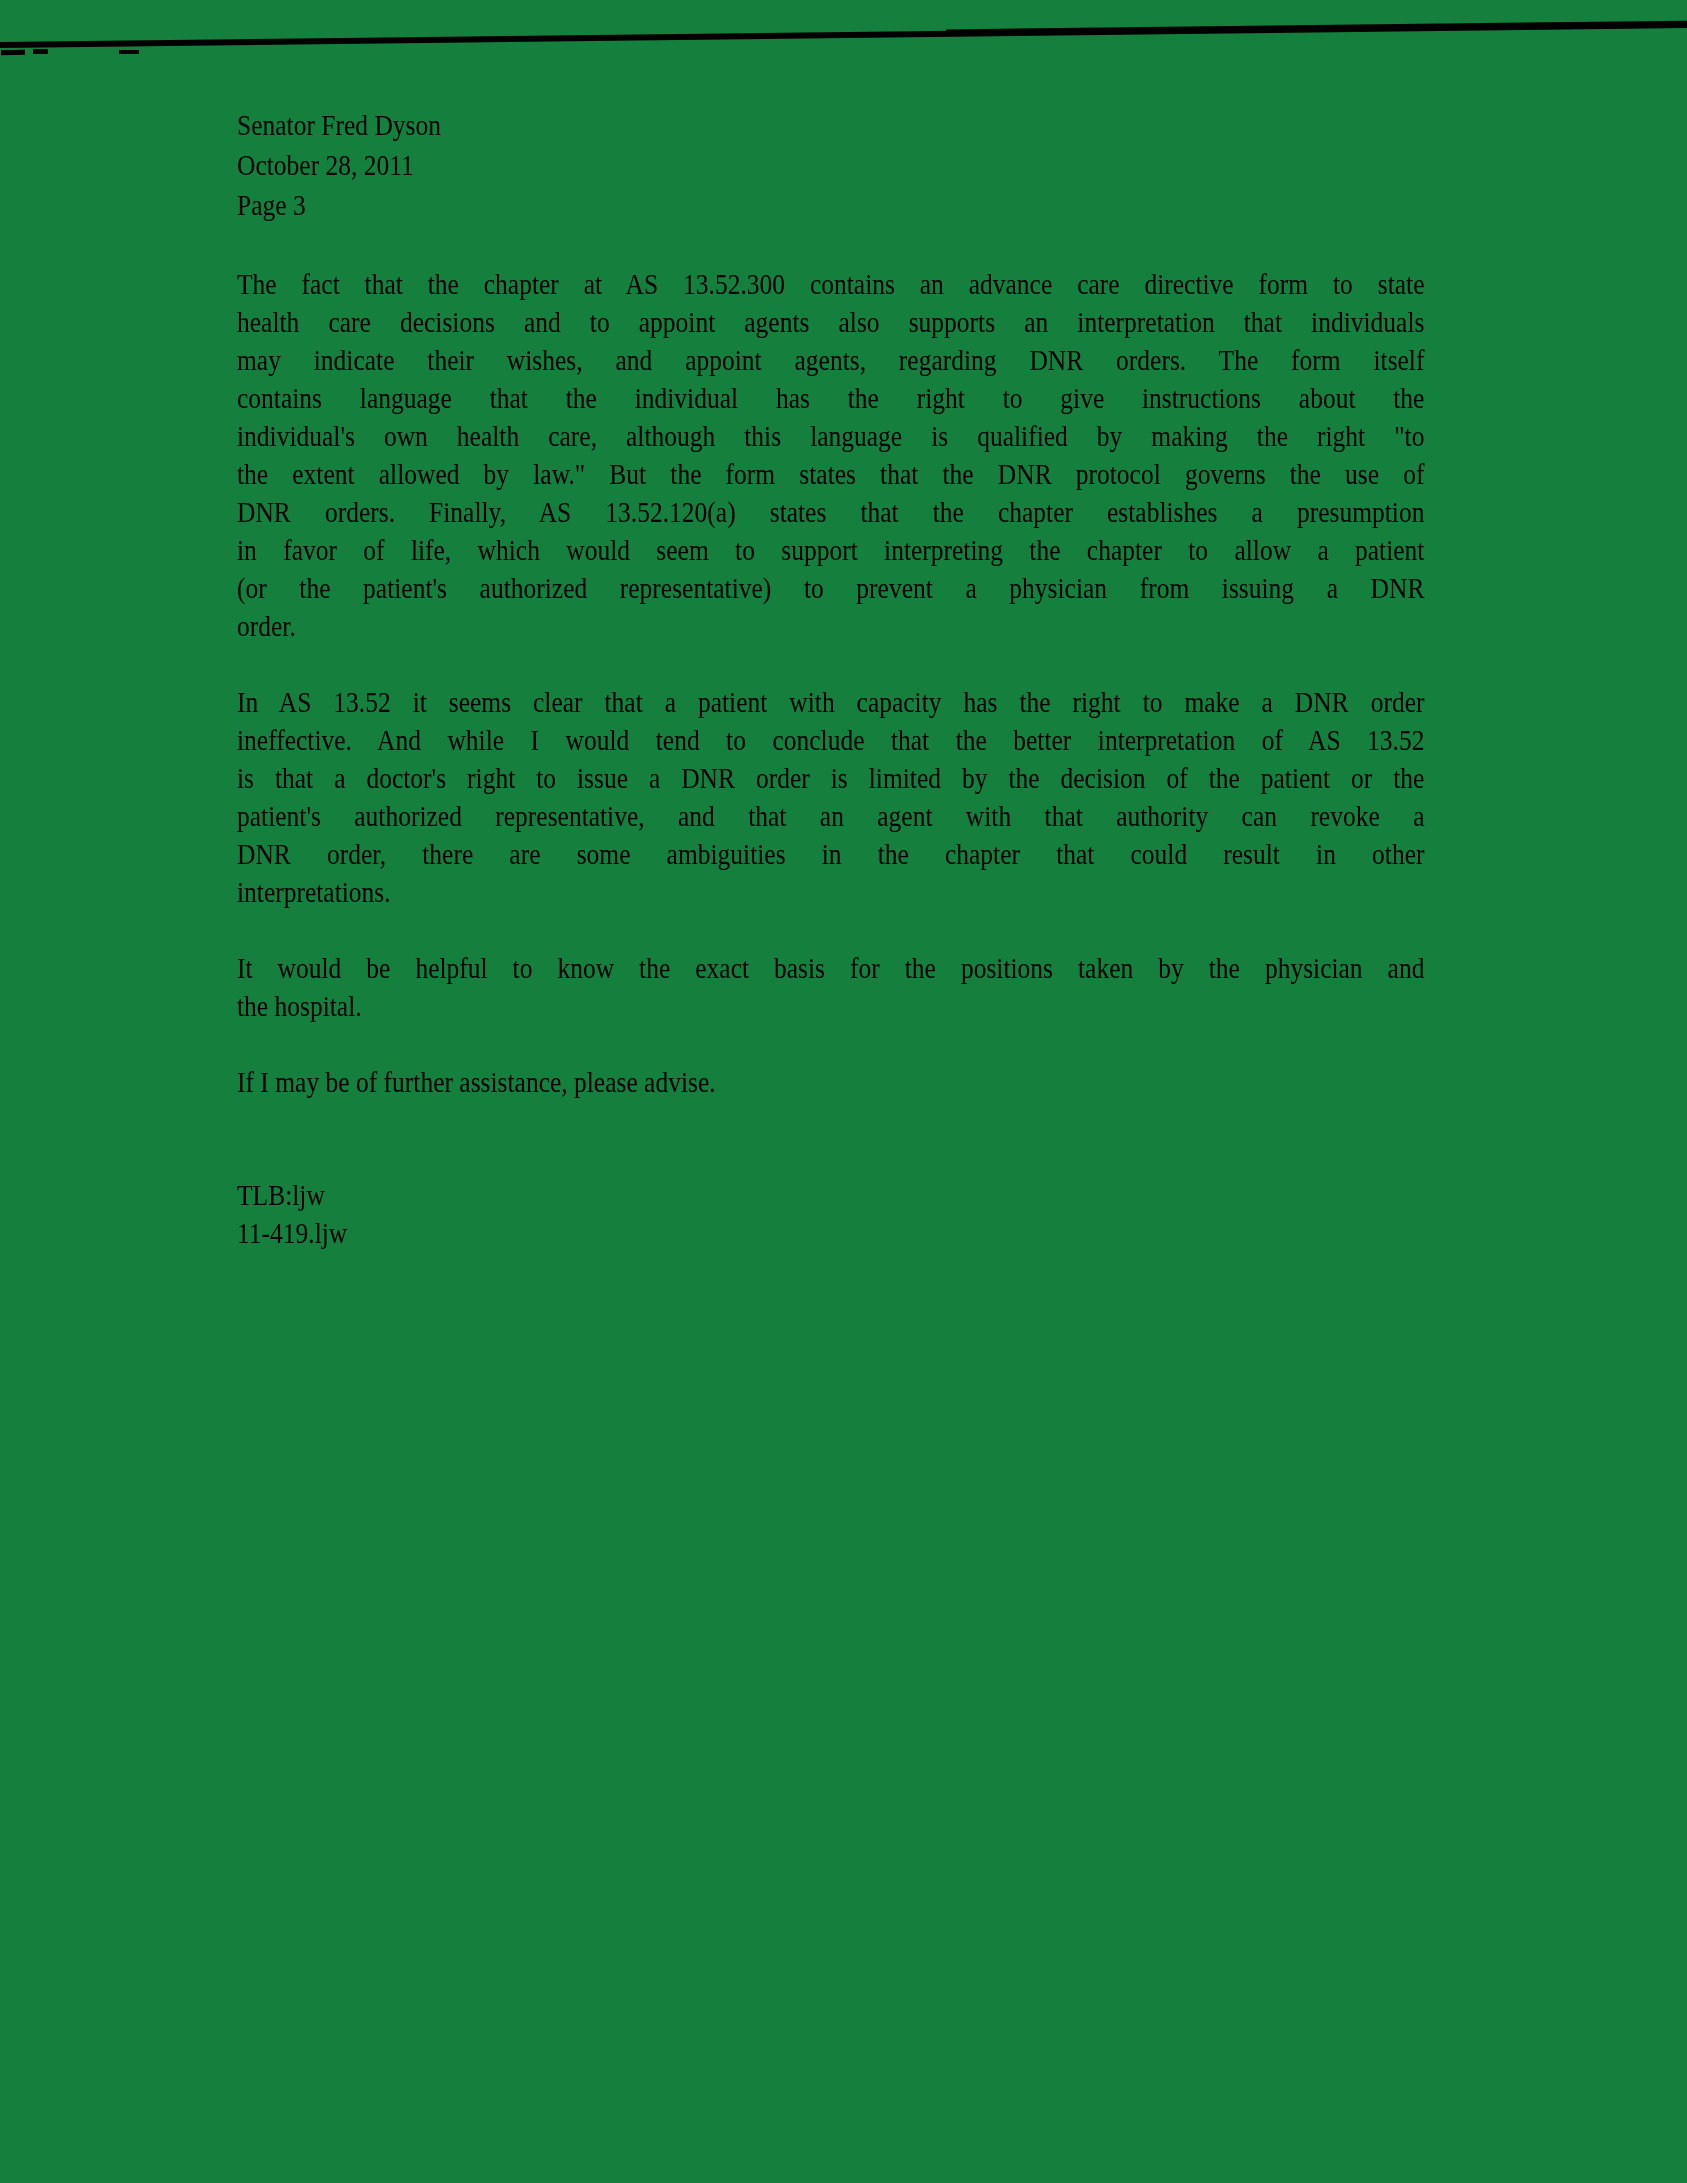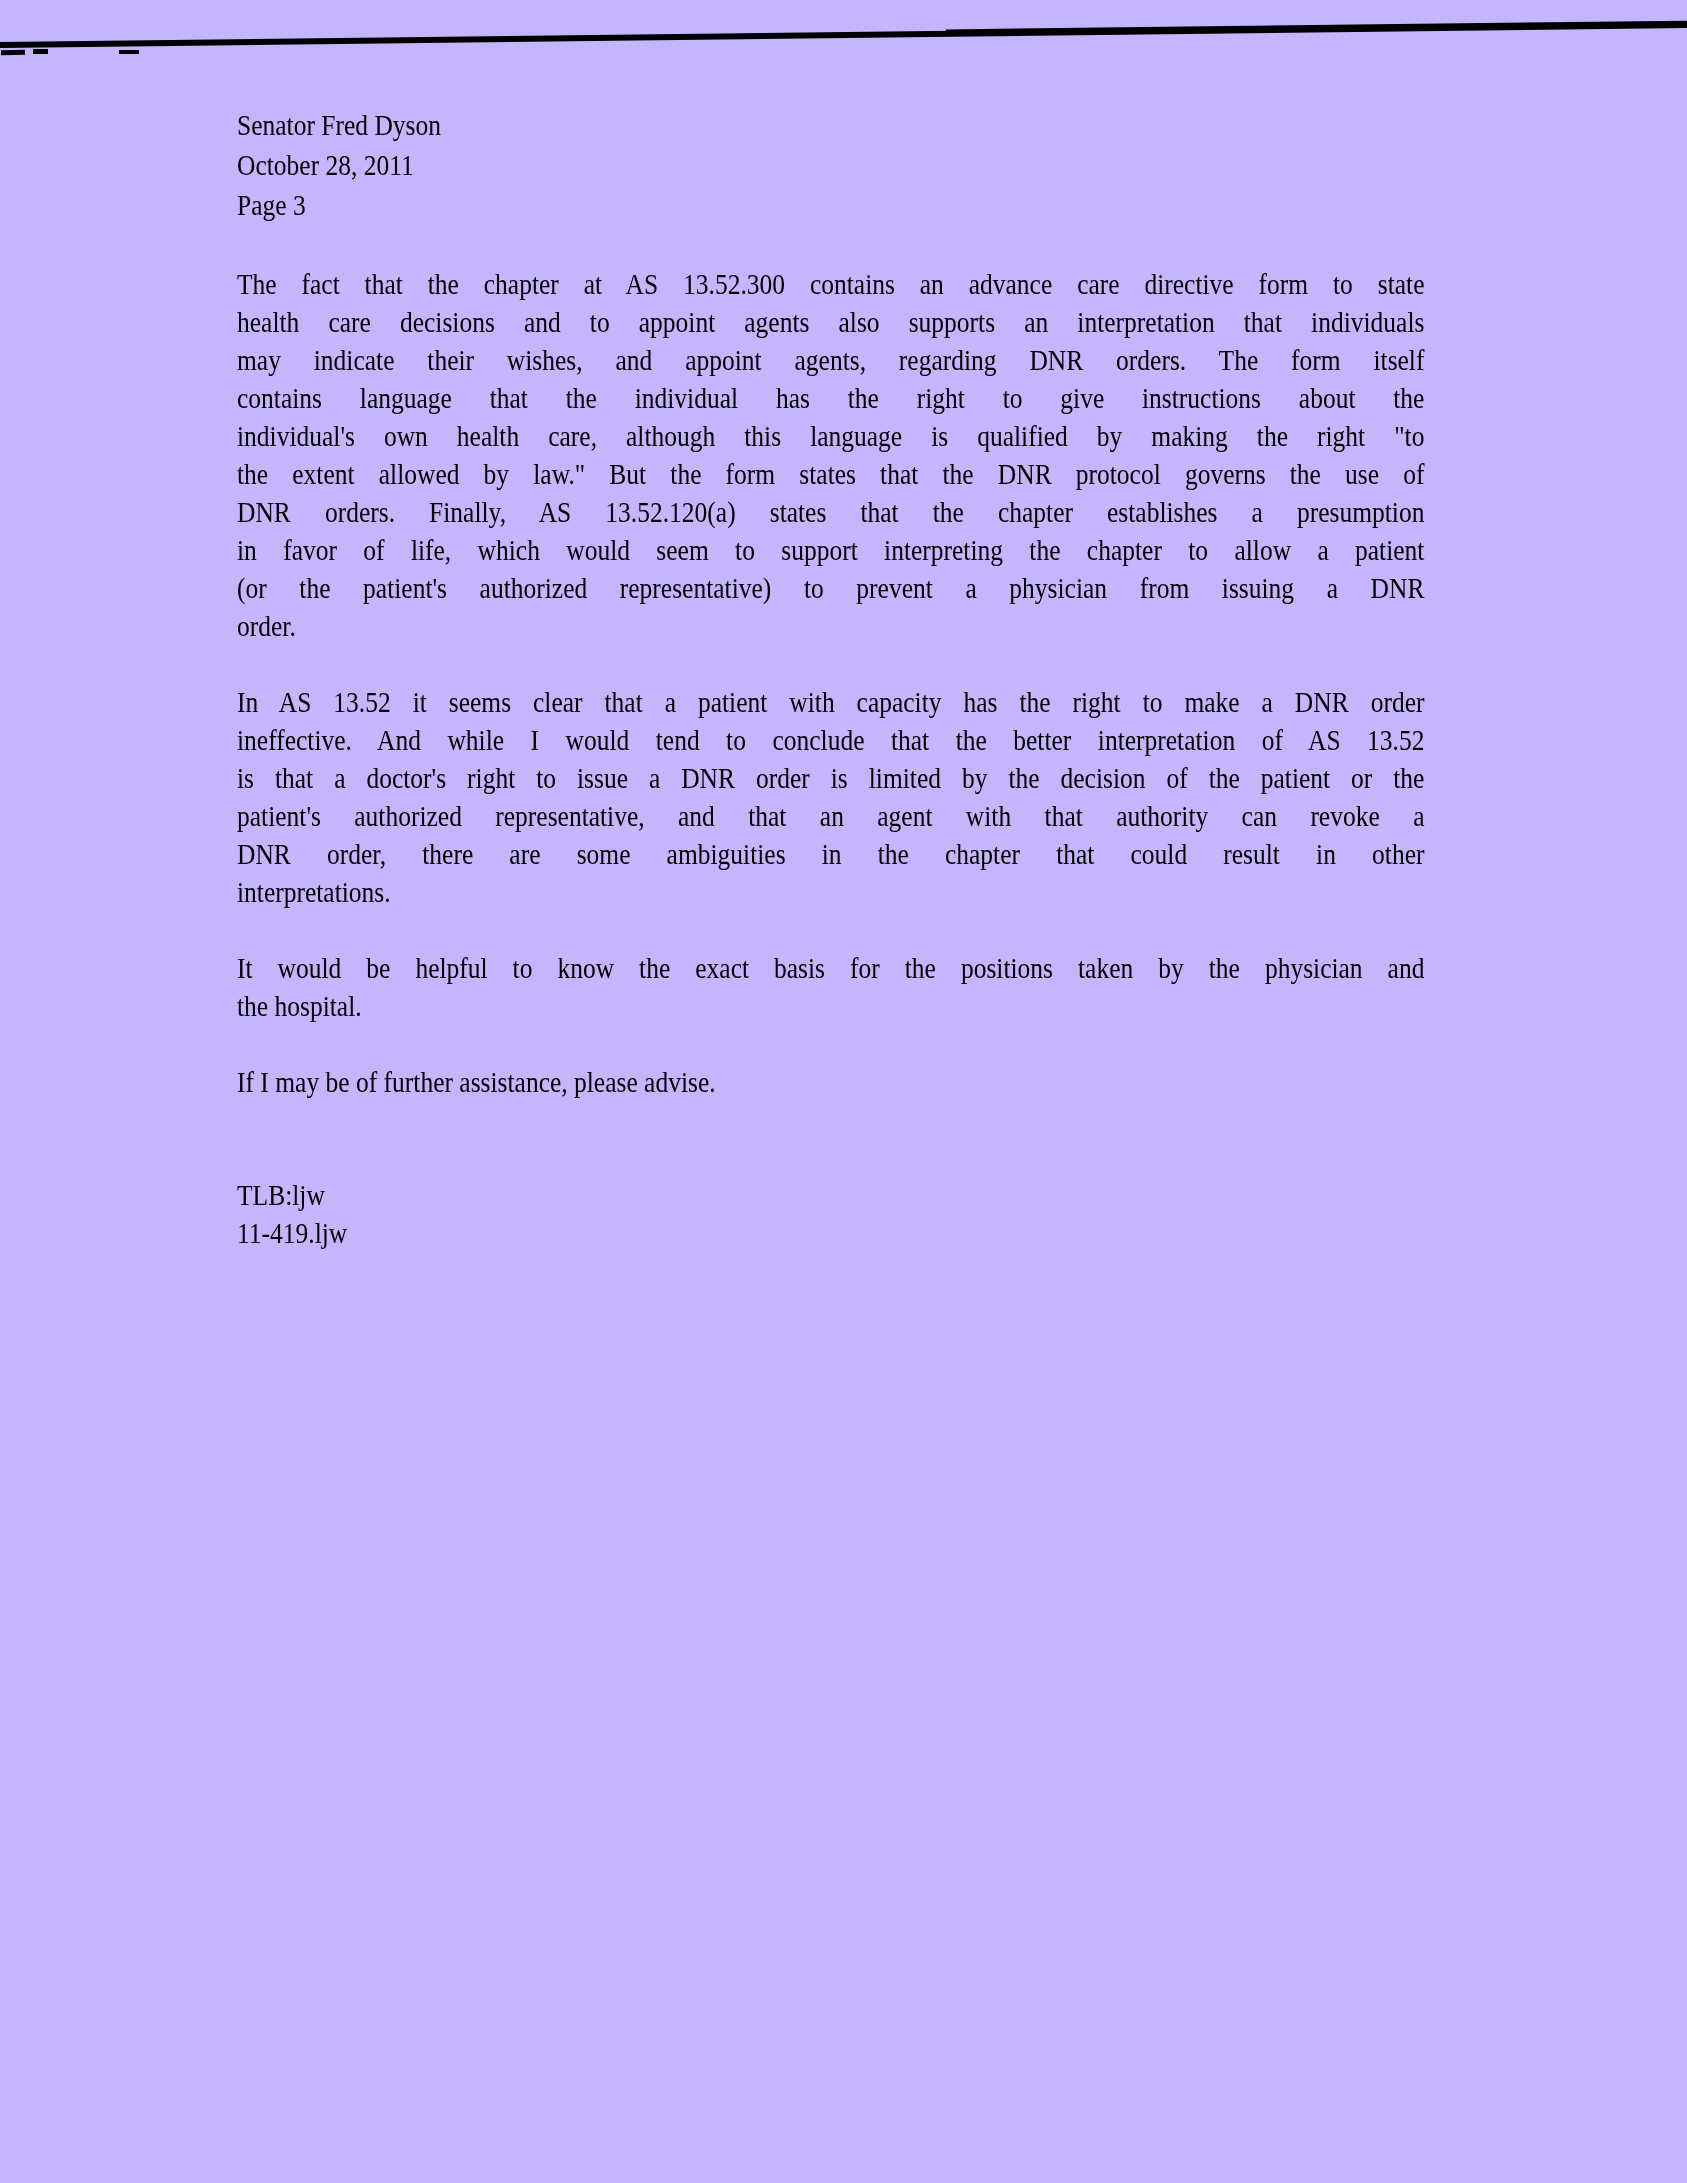--- a/index.html
+++ b/index.html
@@ -11,21 +11,21 @@
     width: 1687px;
     height: 2183px;
     position: relative;
     overflow: hidden;
     font-family: "Liberation Serif", "DejaVu Serif", serif;
     color: #000000;
   }
   .page {
     position: absolute;
     inset: 0;
-    background: #c4b5fd;
+    background: #15803d;
   }
   
   .scan-main {
     position: absolute;
     left: -10px;
     top: 32px;
     width: 1714px;
     height: 6px;
     background: #000;
     transform: rotate(-0.674deg);

